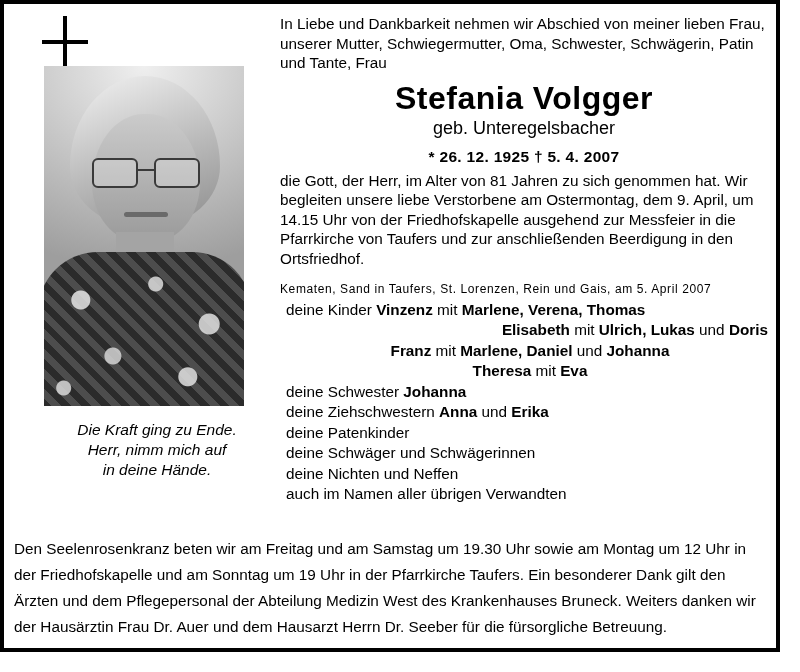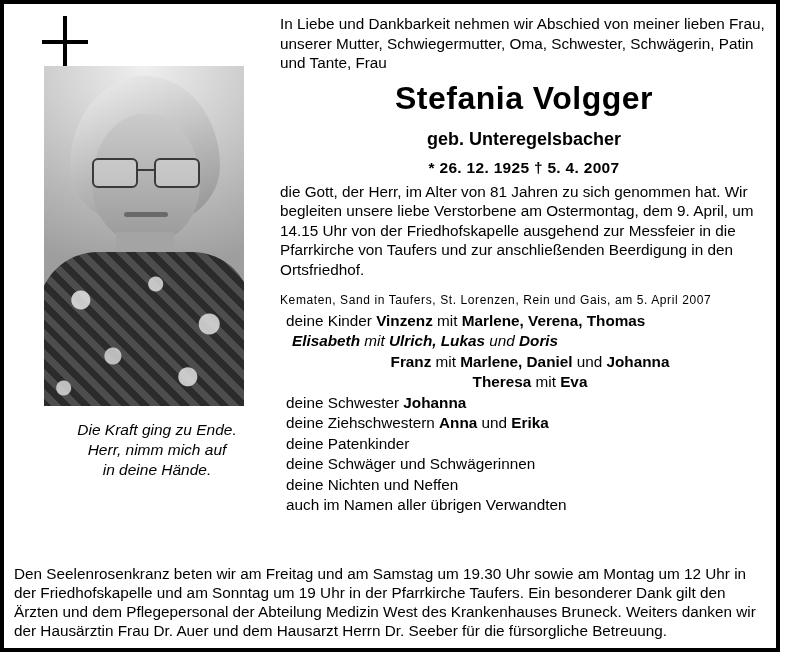--- a/index.html
+++ b/index.html
@@ -125,22 +125,22 @@
   .name{
     text-align:center;
     font-size:32px;
     font-weight:bold;
     letter-spacing:.5px;
     margin-top:7px;
   }
   .maiden{
     text-align:center;
     font-size:18px;
-    font-weight:bold;
-    margin-top:12px;
+    font-weight:normal;
+    margin-top:1px;
   }
   .dates{
     text-align:center;
     font-size:15.5px;
     font-weight:bold;
     margin-top:9px;
     letter-spacing:.3px;
   }
   .body-text{
     font-size:15.3px;
@@ -163,21 +163,21 @@
     line-height:20.5px;
     padding-left:6px;
   }
   .family .l{white-space:normal;}
   .family b{font-weight:bold;}
   .fam-center{padding-left:6px;}
   .footer{
     position:absolute;
     left:10px;right:10px;bottom:8px;
     font-size:15.3px;
-    line-height:19px;
+    line-height:26px;
   }
 </style>
 </head>
 <body>
 
 <div class="obituary">
 
   <div class="top">
 
     <div class="leftcol">
@@ -209,21 +209,21 @@
 
     <div class="rightcol">
       <div class="intro">In Liebe und Dankbarkeit nehmen wir Abschied von meiner lieben Frau, unserer Mutter, Schwiegermutter, Oma, Schwester, Schwägerin, Patin und Tante, Frau</div>
       <div class="name">Stefania Volgger</div>
       <div class="maiden">geb. Unteregelsbacher</div>
       <div class="dates">* 26. 12. 1925        † 5. 4. 2007</div>
       <div class="body-text">die Gott, der Herr, im Alter von 81 Jahren zu sich genommen hat. Wir begleiten unsere liebe Verstorbene am Ostermontag, dem 9. April, um 14.15 Uhr von der Friedhofskapelle ausgehend zur Messfeier in die Pfarrkirche von Taufers und zur anschließenden Beerdigung in den Ortsfriedhof.</div>
       <div class="places">Kematen, Sand in Taufers, St. Lorenzen, Rein und Gais, am 5. April 2007</div>
       <div class="family" id="family-list">
           <div class="l"><span>deine Kinder </span><b>Vinzenz</b><span> mit </span><b>Marlene, Verena, Thomas</b></div>
-          <div class="l fam-center" style="text-align: left; font-style: italic;"><b>Elisabeth</b><span> mit </span><b>Ulrich, Lukas</b><span> und </span><b>Doris</b></div>
+          <div class="l fam-center" style="text-align: right;"><b>Elisabeth</b><span> mit </span><b>Ulrich, Lukas</b><span> und </span><b>Doris</b></div>
           <div class="l fam-center" style="text-align: center;"><b>Franz</b><span> mit </span><b>Marlene, Daniel</b><span> und </span><b>Johanna</b></div>
           <div class="l fam-center" style="text-align: center;"><b>Theresa</b><span> mit </span><b>Eva</b></div>
           <div class="l"><span>deine Schwester </span><b>Johanna</b></div>
           <div class="l"><span>deine Ziehschwestern </span><b>Anna</b><span> und </span><b>Erika</b></div>
           <div class="l"><span>deine Patenkinder</span></div>
           <div class="l"><span>deine Schwäger und Schwägerinnen</span></div>
           <div class="l"><span>deine Nichten und Neffen</span></div>
           <div class="l"><span>auch im Namen aller übrigen Verwandten</span></div>
         </div>
     </div>

